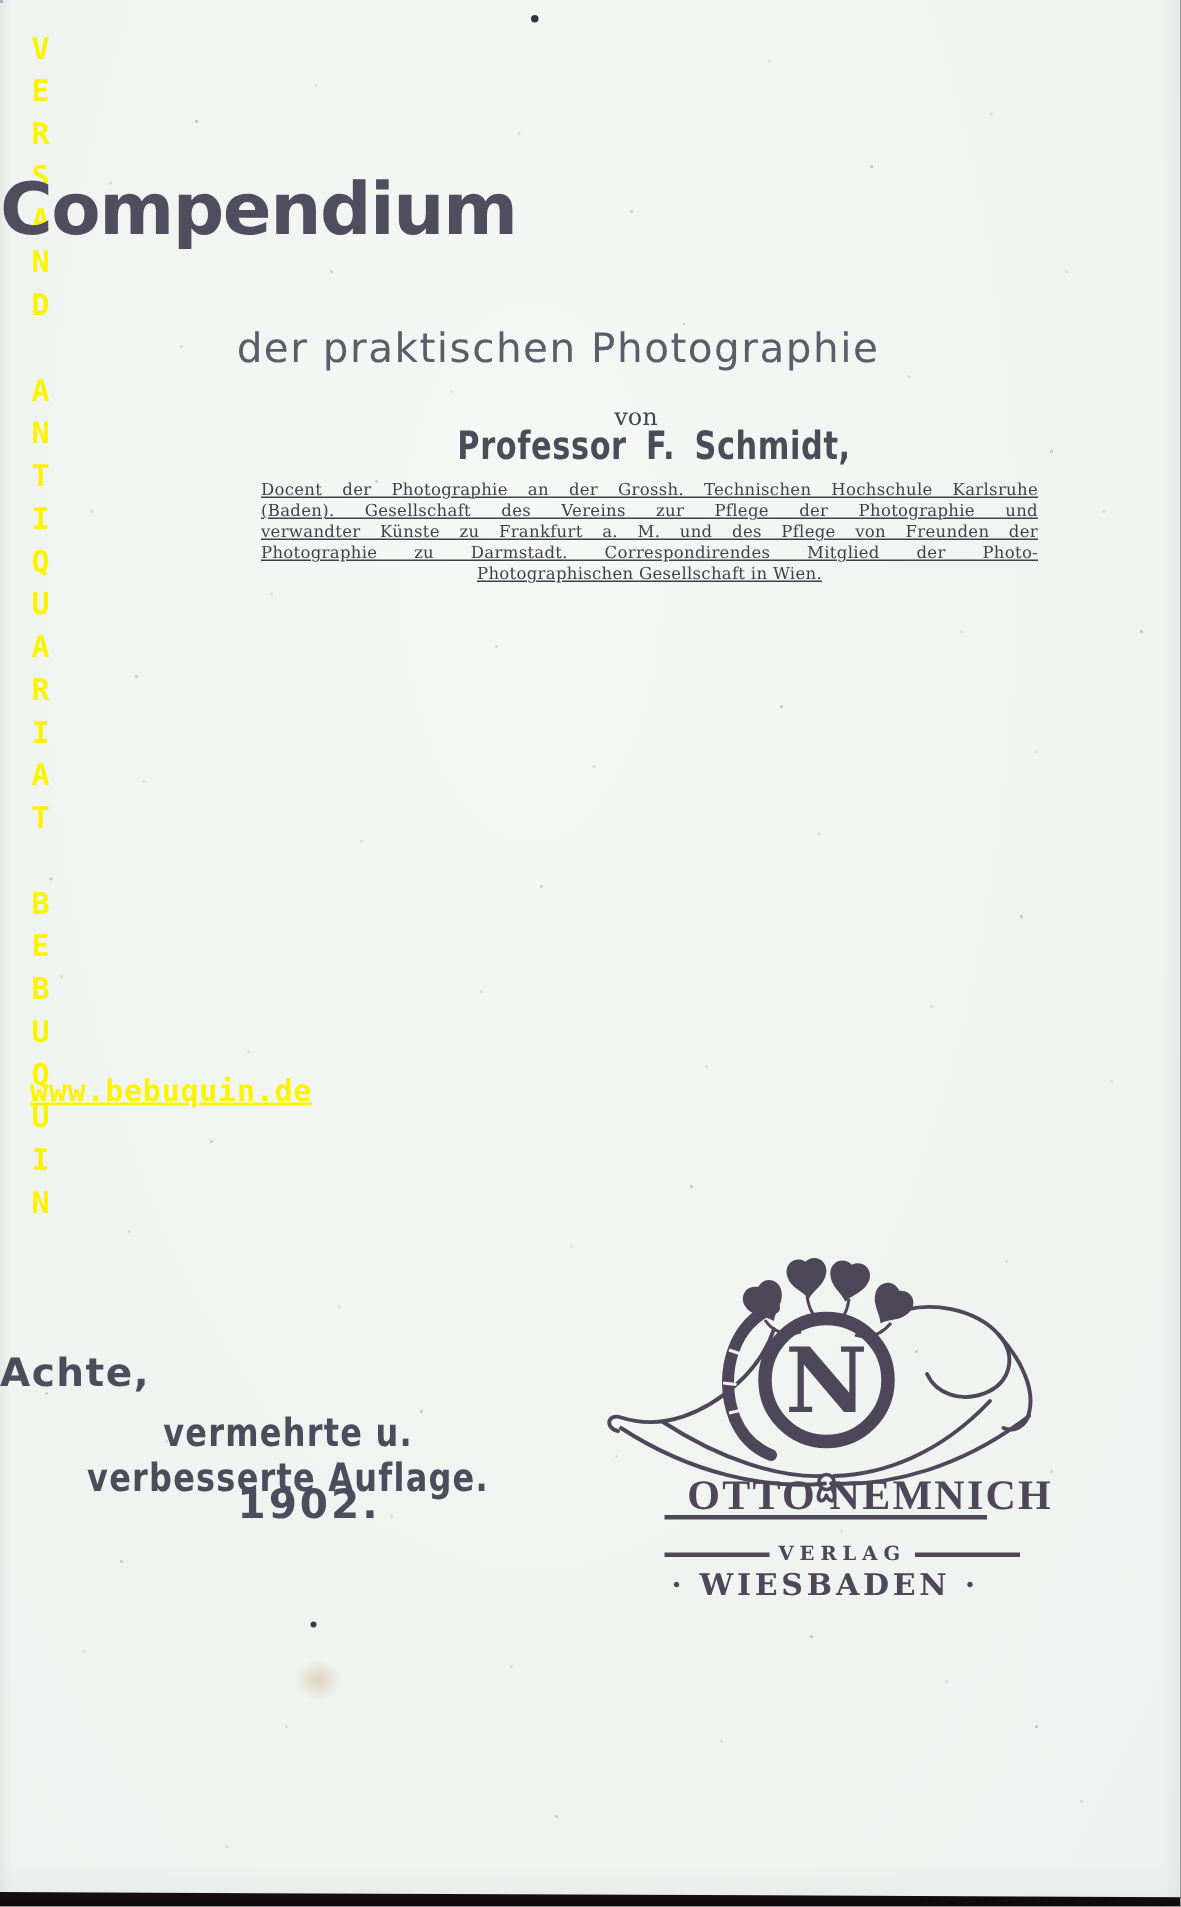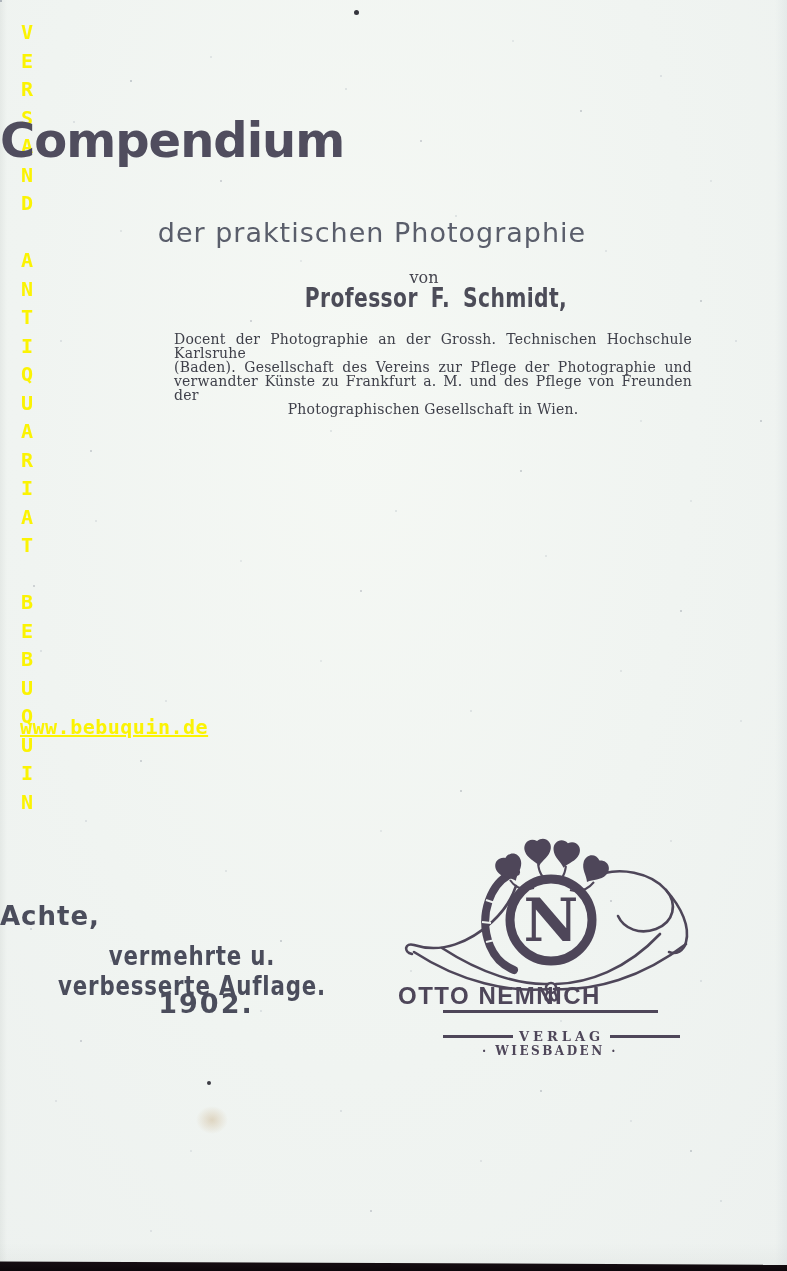--- a/index.html
+++ b/index.html
@@ -73,54 +73,54 @@
     position:absolute;left:124px;top:268px;width:600px;text-align:center;
     font-family:"DejaVu Serif",serif;font-size:16px;color:#45454f;
   }
   .author{
     position:absolute;left:136px;top:283px;width:600px;text-align:center;
     font-size:26px;font-weight:bold;color:#4c4c58;
     letter-spacing:.5px;word-spacing:7px;
     transform:scaleX(.78);transform-origin:50% 0;
   }
   .credentials{
-    position:absolute;left:174px;top:332px;width:518px;
-    font-family:"DejaVu Serif",serif;font-size:14px;line-height:14.1px;
-    color:#3f404a;letter-spacing:.2px;
+    position:absolute;left:174px;top:320px;width:518px;
+    font-family:"DejaVu Serif",serif;font-size:11px;line-height:14.1px;
+    color:#3f404a;letter-spacing:.2px;text-decoration:underline;
   }
   .cred-line{text-align:justify;text-align-last:justify;}
   .cred-line.cred-last{text-align-last:center;}
 
   .edition-1{position:absolute;left:0;top:901px;width:384px;
     font-size:26px;font-weight:bold;color:#4b4d5c;letter-spacing:1px;}
   .edition-2{position:absolute;left:0;top:941px;width:384px;text-align:center;
     font-size:26px;font-weight:bold;color:#4b4d5c;letter-spacing:1px;
     transform:scaleX(.82);transform-origin:50% 0;}
   .edition-3{position:absolute;left:0;top:988px;width:412px;text-align:center;
     font-size:27px;font-weight:bold;color:#4b4d5c;letter-spacing:2px;}
 
   .logo-svg{position:absolute;left:398px;top:830px;}
   .publisher-name{
-    position:absolute;left:398px;top:982px;width:304px;text-align:left;
-    font-family:Liberation Sans, sans-serif;font-weight:bold;font-size:24px;
+    position:absolute;left:398px;top:982px;width:304px;text-align:right;
+    font-family:Liberation Serif, serif;font-weight:bold;font-size:28px;
     letter-spacing:1.5px;color:#4e4659;
   }
   .rule-under-name{position:absolute;left:443px;top:1010px;width:215px;height:2.5px;background:#4e4659;}
   .verlag-row{
     position:absolute;left:443px;top:1013px;width:237px;
     display:flex;align-items:center;
   }
   .rule-seg{flex:1;height:2.5px;background:#4e4659;}
   .verlag-label{
     font-family:"DejaVu Serif",serif;font-weight:bold;font-size:13px;
     letter-spacing:4px;color:#4e4659;padding:16px 6px;white-space:nowrap;
   }
   .publisher-city{
     position:absolute;left:398px;top:1044px;width:304px;text-align:center;
-    font-family:"DejaVu Serif",serif;font-weight:bold;font-size:12px;
+    font-family:"DejaVu Serif",serif;font-weight:bold;font-size:20px;
     letter-spacing:2.5px;color:#4e4659;white-space:pre;
   }
 
   .fleck{position:absolute;left:207px;top:1081px;width:4px;height:4px;border-radius:50%;background:#3c3c44;}
   .smudge{position:absolute;left:196px;top:1106px;width:32px;height:28px;border-radius:50%;
     background:radial-gradient(closest-side, rgba(185,148,92,.32), rgba(185,148,92,0));}
 
   .bottom-edge{
     position:absolute;left:0;right:0;bottom:0;height:13px;
     background:linear-gradient(#1a1016,#0d070b);
@@ -146,20 +146,21 @@
   <div class="book-subtitle">der praktischen Photographie</div>
 
   <div class="byline">von</div>
 
   <div class="author">Professor F. Schmidt,</div>
 
   <div class="credentials">
       <div class="cred-line">Docent der Photographie an der Grossh. Technischen Hochschule Karlsruhe</div>
       <div class="cred-line">(Baden). Gesellschaft des Vereins zur Pflege der Photographie und</div>
       <div class="cred-line">verwandter Künste zu Frankfurt a. M. und des Pflege von Freunden der</div>
+      <div class="cred-line">Photographie zu Darmstadt. Correspondirendes Mitglied der Photo-</div>
       <div class="cred-line cred-last">Photographischen Gesellschaft in Wien.</div>
     </div>
 
   <div class="edition-1">Achte,</div>
   <div class="edition-2">vermehrte u. verbesserte Auflage.</div>
   <div class="edition-3">1902.</div>
 
   <svg class="logo-svg" width="304" height="175" viewBox="0 0 304 175">
     <g stroke="#4e4659" fill="none" stroke-linecap="round">
 

